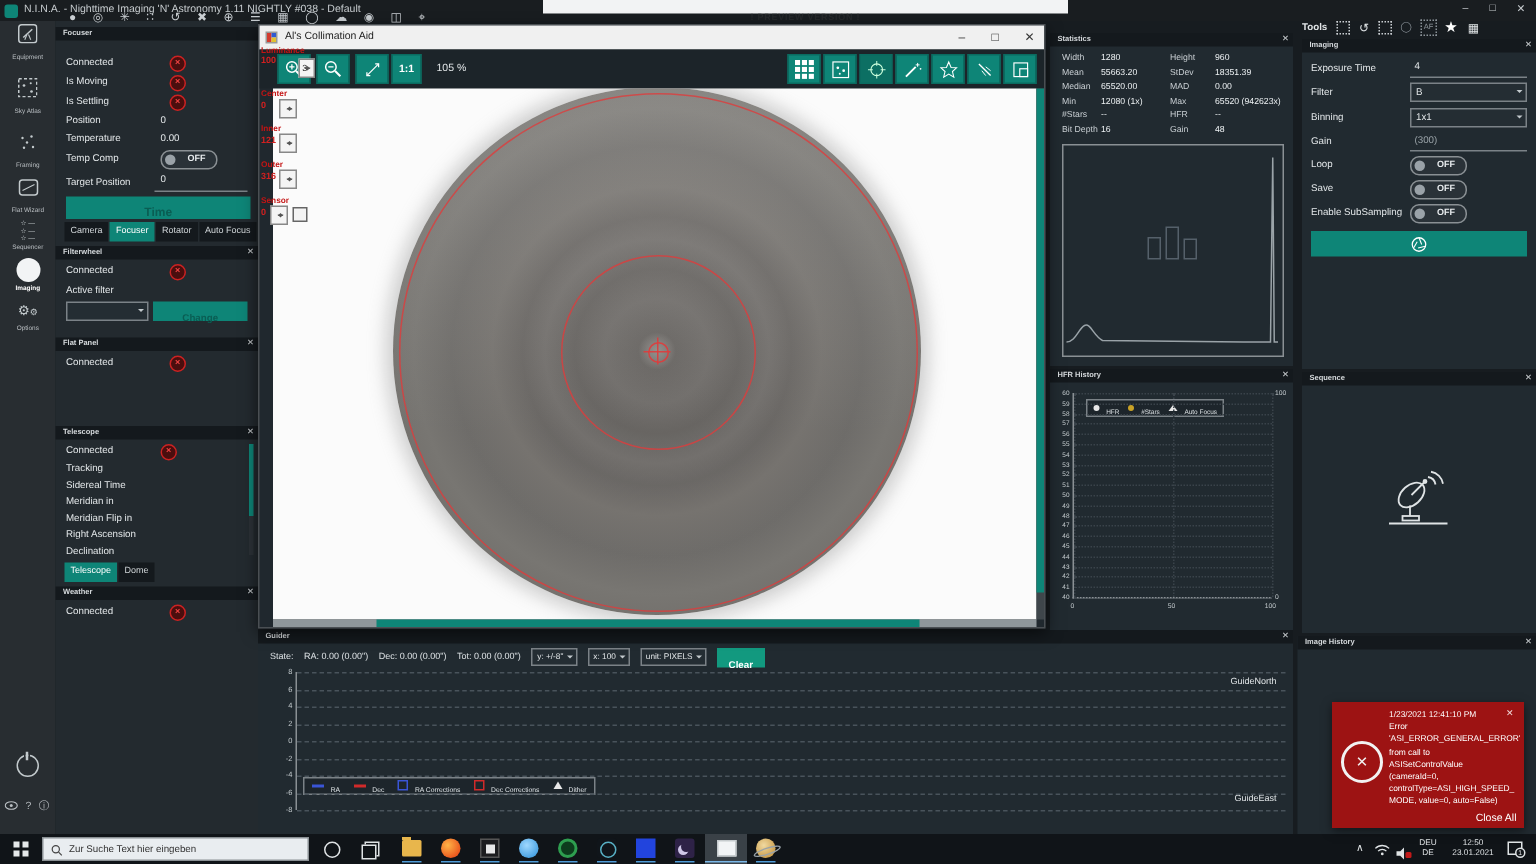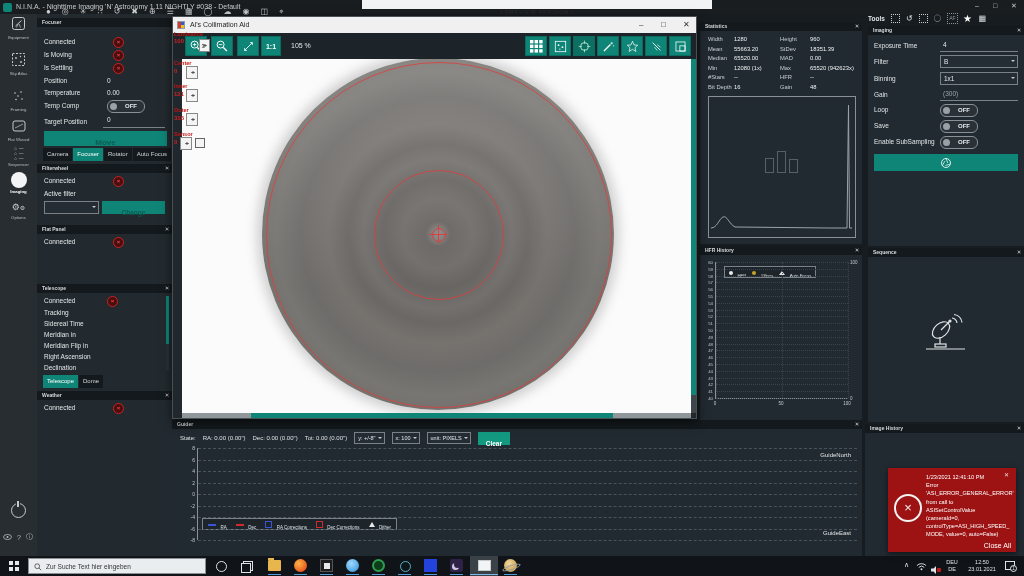--- a/index.html
+++ b/index.html
@@ -161,21 +161,21 @@
   <div class="abs rowlab" style="left:7px;top:88px;">Temp Comp</div>
   <div class="toggle" style="left:70px;top:86px;">
     <div class="knob"></div>
     <div class="tlabel">OFF</div>
   </div>
   <div class="abs rowlab" style="left:7px;top:104px;">Target Position</div>
   <div class="abs" style="left:66px;top:100px;width:62px;height:13px;border-bottom:1px solid #7b8287;">
     <span class="rowlab" style="position:absolute;left:4px;top:2px;">0</span>
   </div>
   <div class="abs teal" style="left:7px;top:117px;width:123px;height:15px;text-align:center;">
-    <span style="font-size:8px;line-height:15px;color:#0a5d53;font-weight:bold;">Move</span>
+    <span style="font-size:8px;line-height:15px;color:#0a5d53;font-weight:bold;">Time</span>
   </div>
 
   <div class="tabs" style="left:6px;top:134px;">
     <div class="tab">Camera</div>
     <div class="tab on">Focuser</div>
     <div class="tab">Rotator</div>
     <div class="tab">Auto Focus</div>
   </div>
 
   <div class="phead" style="top:150px;"><span>Filterwheel</span></div>

